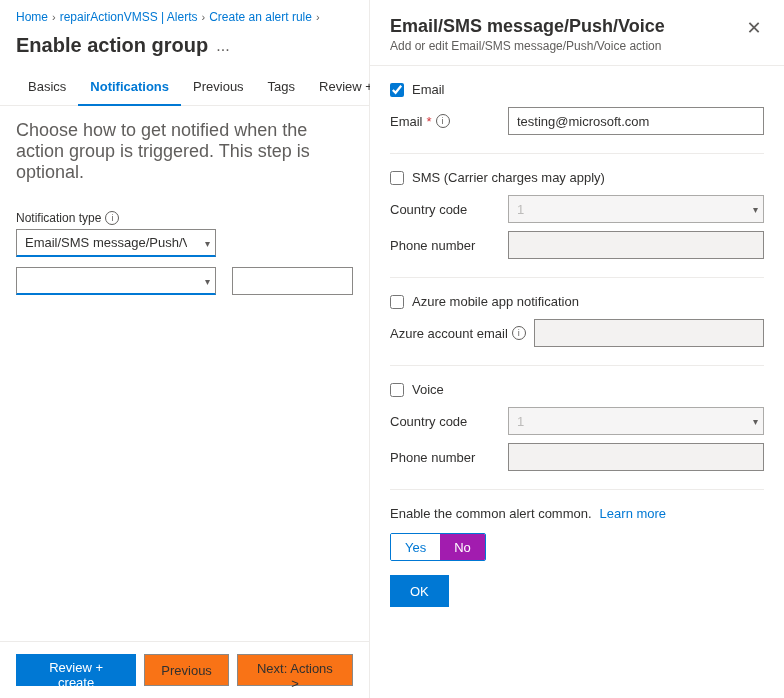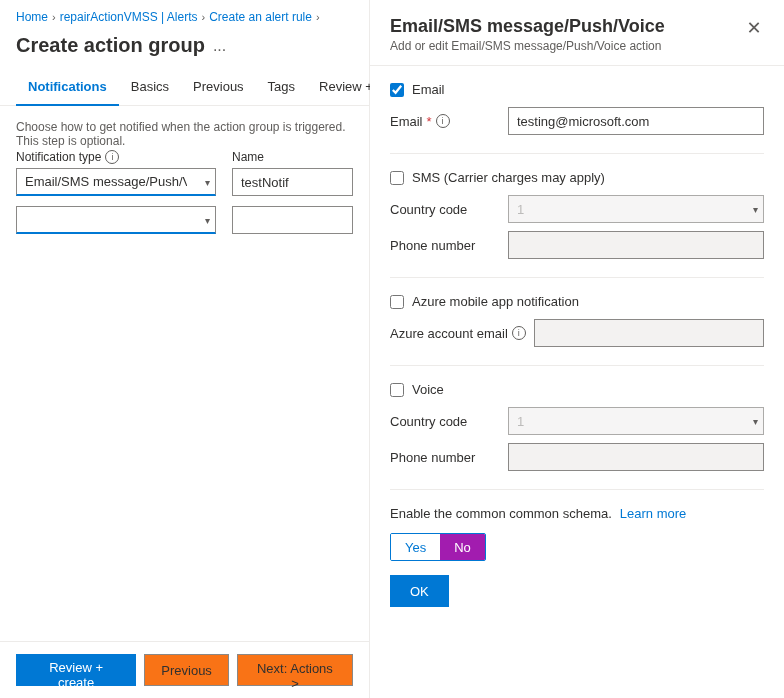--- a/index.html
+++ b/index.html
@@ -13,21 +13,21 @@
     .breadcrumb .sep { color: #605e5c; font-size: 11px; }
     .page-title-row { display: flex; align-items: center; gap: 8px; padding: 4px 16px 12px; }
     .page-title { font-size: 20px; font-weight: 600; color: #323130; }
     .more-icon { color: #605e5c; font-size: 16px; cursor: pointer; }
 
     .tabs { display: flex; border-bottom: 1px solid #edebe9; padding: 0 16px; gap: 0; }
     .tab { padding: 10px 12px; font-size: 13px; color: #323130; cursor: pointer; border-bottom: 2px solid transparent; margin-bottom: -1px; white-space: nowrap; }
     .tab.active { color: #0078d4; border-bottom: 2px solid #0078d4; font-weight: 600; }
 
     .left-content { padding: 14px 16px; flex: 1; overflow-y: auto; }
-    .description { font-size: 12px; color: #605e5c; margin-bottom: 2px; max-width: 340px; }
+    .description { font-size: 18px; color: #605e5c; margin-bottom: 28px; max-width: 340px; }
 
     .form-row { display: flex; gap: 16px; margin-bottom: 10px; }
     .form-group { display: flex; flex-direction: column; gap: 4px; }
     .form-group.notif-type { width: 200px; }
     .form-group.name-field { flex: 1; }
     .form-label { font-size: 12px; color: #323130; display: flex; align-items: center; gap: 4px; }
     .info-icon { width: 14px; height: 14px; border-radius: 50%; border: 1px solid #605e5c; display: inline-flex; align-items: center; justify-content: center; font-size: 9px; color: #605e5c; cursor: pointer; }
 
     .select-wrapper { position: relative; }
     .form-select { width: 100%; height: 28px; border: 1px solid #8a8886; padding: 0 28px 0 8px; font-size: 13px; color: #323130; background: #fff; appearance: none; cursor: pointer; border-bottom: 2px solid #0078d4; }
@@ -89,27 +89,27 @@
 <div class="left-panel">
   <div class="breadcrumb">
     <a href="#">Home</a>
     <span class="sep">›</span>
     <a href="#">repairActionVMSS | Alerts</a>
     <span class="sep">›</span>
     <a href="#">Create an alert rule</a>
     <span class="sep">›</span>
   </div>
   <div class="page-title-row">
-    <span class="page-title">Create action group</span>
+    <span class="page-title">Enable action group</span>
     <span class="more-icon">...</span>
   </div>
 
   <div class="tabs">
+    <div class="tab">Basics</div>
     <div class="tab active">Notifications</div>
-    <div class="tab">Basics</div>
     <div class="tab">Previous</div>
     <div class="tab">Tags</div>
     <div class="tab">Review + create</div>
   </div>
 
   <div class="left-content">
     <p class="description">Choose how to get notified when the action group is triggered. This step is optional.</p>
 
     <div class="form-row">
       <div class="form-group notif-type">
@@ -117,24 +117,20 @@
           <span>Notification type</span>
           <span class="info-icon">i</span>
         </label>
         <div class="select-wrapper">
           <select class="form-select">
             <option>Email/SMS message/Push/Voice</option>
           </select>
           <span class="select-chevron">▾</span>
         </div>
       </div>
-      <div class="form-group name-field">
-        <label class="form-label">Name</label>
-        <input type="text" class="form-input" value="testNotif" style="">
-      </div>
     </div>
 
     <div class="form-row second-row">
       <div class="form-group notif-type">
         <div class="select-wrapper">
           <select class="form-select empty-select">
             <option value=""></option>
           </select>
           <span class="select-chevron">▾</span>
         </div>
@@ -237,21 +233,21 @@
       <div class="field-row">
         <label class="field-label">Phone number</label>
         <input type="text" class="field-input" disabled="" value="" style="">
       </div>
     </div>
 
     <hr class="divider">
 
     
     <div class="schema-row">
-      <span class="toggle-label-text">Enable the common common schema.</span>
+      <span class="toggle-label-text">Enable the common alert common.</span>
       <a href="#" class="learn-more">Learn more</a>
     </div>
     <div class="toggle-row">
       <div class="toggle-group">
         <button class="toggle-btn">Yes</button>
         <button class="toggle-btn active">No</button>
       </div>
     </div>
 
     <button class="ok-btn">OK</button>

